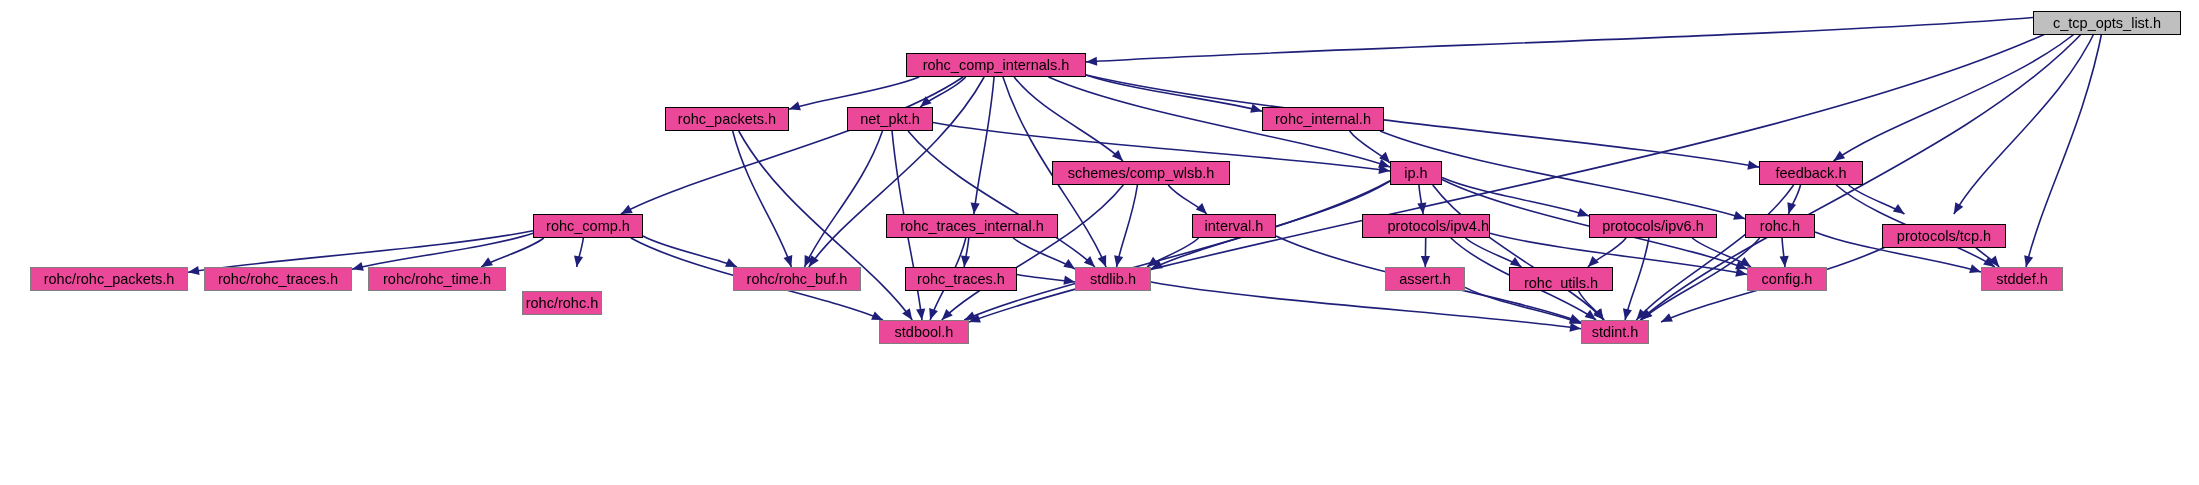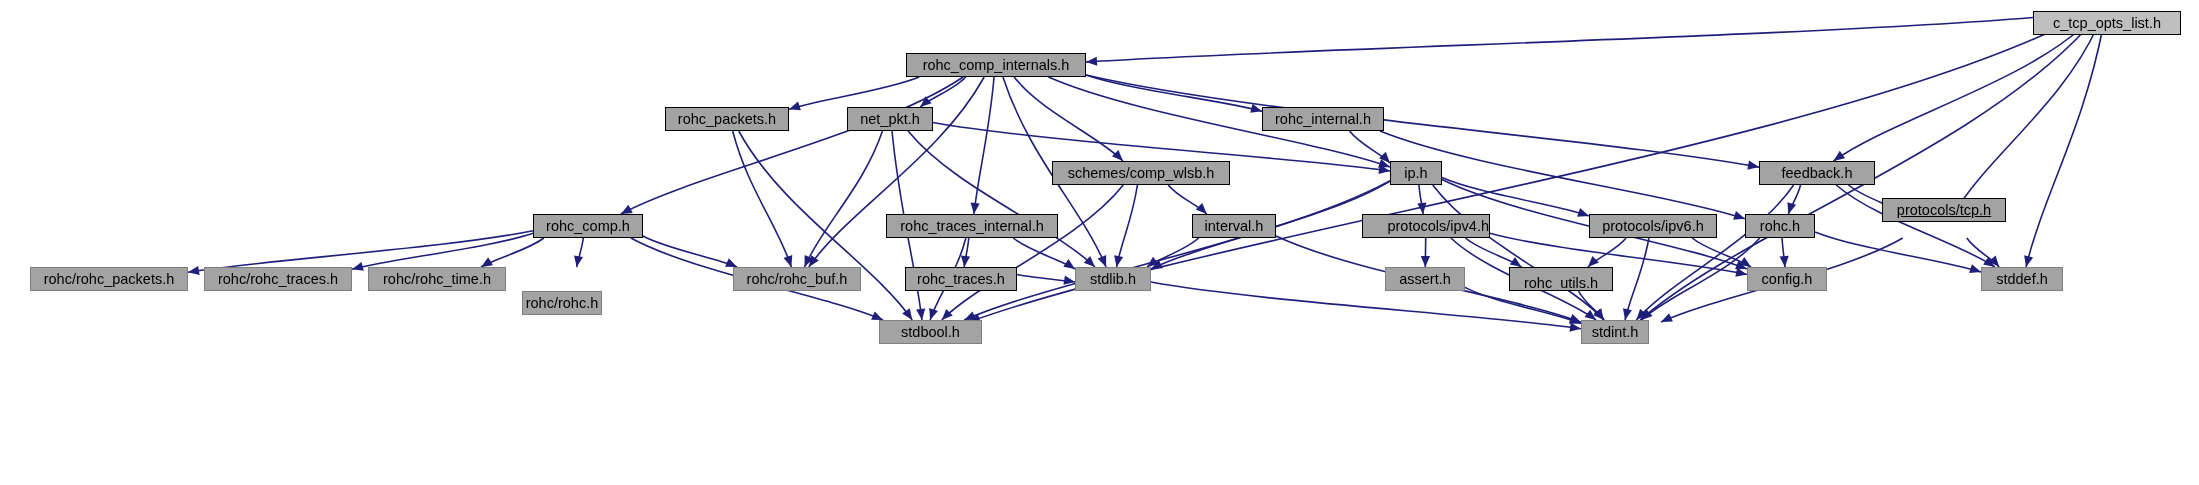--- a/index.html
+++ b/index.html
@@ -28,21 +28,21 @@
     stroke-width: 1.6;
   }
   .arrowhead {
     fill: #1f1f7a;
     stroke: none;
   }
   .node-box {
     position: absolute;
     box-sizing: border-box;
     border: 1px solid #7f7f7f;
-    background: #a3a3a3;
+    background: #ec4899;
     color: #000000;
     font-size: 14.5px;
     line-height: 1;
     display: flex;
     align-items: center;
     justify-content: center;
     white-space: nowrap;
     height: 24px;
     border-radius: 0;
   }
@@ -207,42 +207,42 @@
       </div>
       <div class="node-box strong" style="left: 1262px; top: 107px; width: 122px;">
         <span class="node-label">rohc_internal.h</span>
       </div>
       <div class="node-box strong" style="left: 1052px; top: 161px; width: 178px;">
         <span class="node-label">schemes/comp_wlsb.h</span>
       </div>
       <div class="node-box strong" style="left: 1390px; top: 161px; width: 52px;">
         <span class="node-label">ip.h</span>
       </div>
-      <div class="node-box strong" style="left: 1759px; top: 161px; width: 116px; align-items: center;">
+      <div class="node-box strong" style="left: 1759px; top: 161px; width: 104px; align-items: center;">
         <span class="node-label">feedback.h</span>
       </div>
       <div class="node-box strong" style="left: 533px; top: 214px; width: 110px;">
         <span class="node-label">rohc_comp.h</span>
       </div>
       <div class="node-box strong" style="left: 886px; top: 214px; width: 172px;">
         <span class="node-label">rohc_traces_internal.h</span>
       </div>
       <div class="node-box strong" style="left: 1192px; top: 214px; width: 84px;">
         <span class="node-label">interval.h</span>
       </div>
       <div class="node-box strong" style="left: 1362px; top: 214px; width: 128px; justify-content: flex-end;">
         <span class="node-label">protocols/ipv4.h</span>
       </div>
       <div class="node-box strong" style="left: 1589px; top: 214px; width: 128px;">
         <span class="node-label">protocols/ipv6.h</span>
       </div>
       <div class="node-box strong" style="left: 1745px; top: 214px; width: 70px;">
         <span class="node-label">rohc.h</span>
       </div>
-      <div class="node-box strong" style="left: 1882px; top: 198px; width: 124px; text-decoration: underline;">
+      <div class="node-box strong" style="left: 1882px; top: 224px; width: 124px;">
         <span class="node-label">protocols/tcp.h</span>
       </div>
       <div class="node-box " style="left: 30px; top: 267px; width: 158px;">
         <span class="node-label">rohc/rohc_packets.h</span>
       </div>
       <div class="node-box " style="left: 204px; top: 267px; width: 148px;">
         <span class="node-label">rohc/rohc_traces.h</span>
       </div>
       <div class="node-box " style="left: 368px; top: 267px; width: 138px;">
         <span class="node-label">rohc/rohc_time.h</span>
@@ -264,20 +264,20 @@
       </div>
       <div class="node-box strong" style="left: 1509px; top: 267px; width: 104px; align-items: flex-end;">
         <span class="node-label">rohc_utils.h</span>
       </div>
       <div class="node-box " style="left: 1747px; top: 267px; width: 80px;">
         <span class="node-label">config.h</span>
       </div>
       <div class="node-box " style="left: 1981px; top: 267px; width: 82px;">
         <span class="node-label">stddef.h</span>
       </div>
-      <div class="node-box " style="left: 879px; top: 320px; width: 103px;">
+      <div class="node-box " style="left: 879px; top: 320px; width: 90px;">
         <span class="node-label">stdbool.h</span>
       </div>
       <div class="node-box " style="left: 1581px; top: 320px; width: 68px;">
         <span class="node-label">stdint.h</span>
       </div>
     </div>
 </div>
 
 </body></html>

